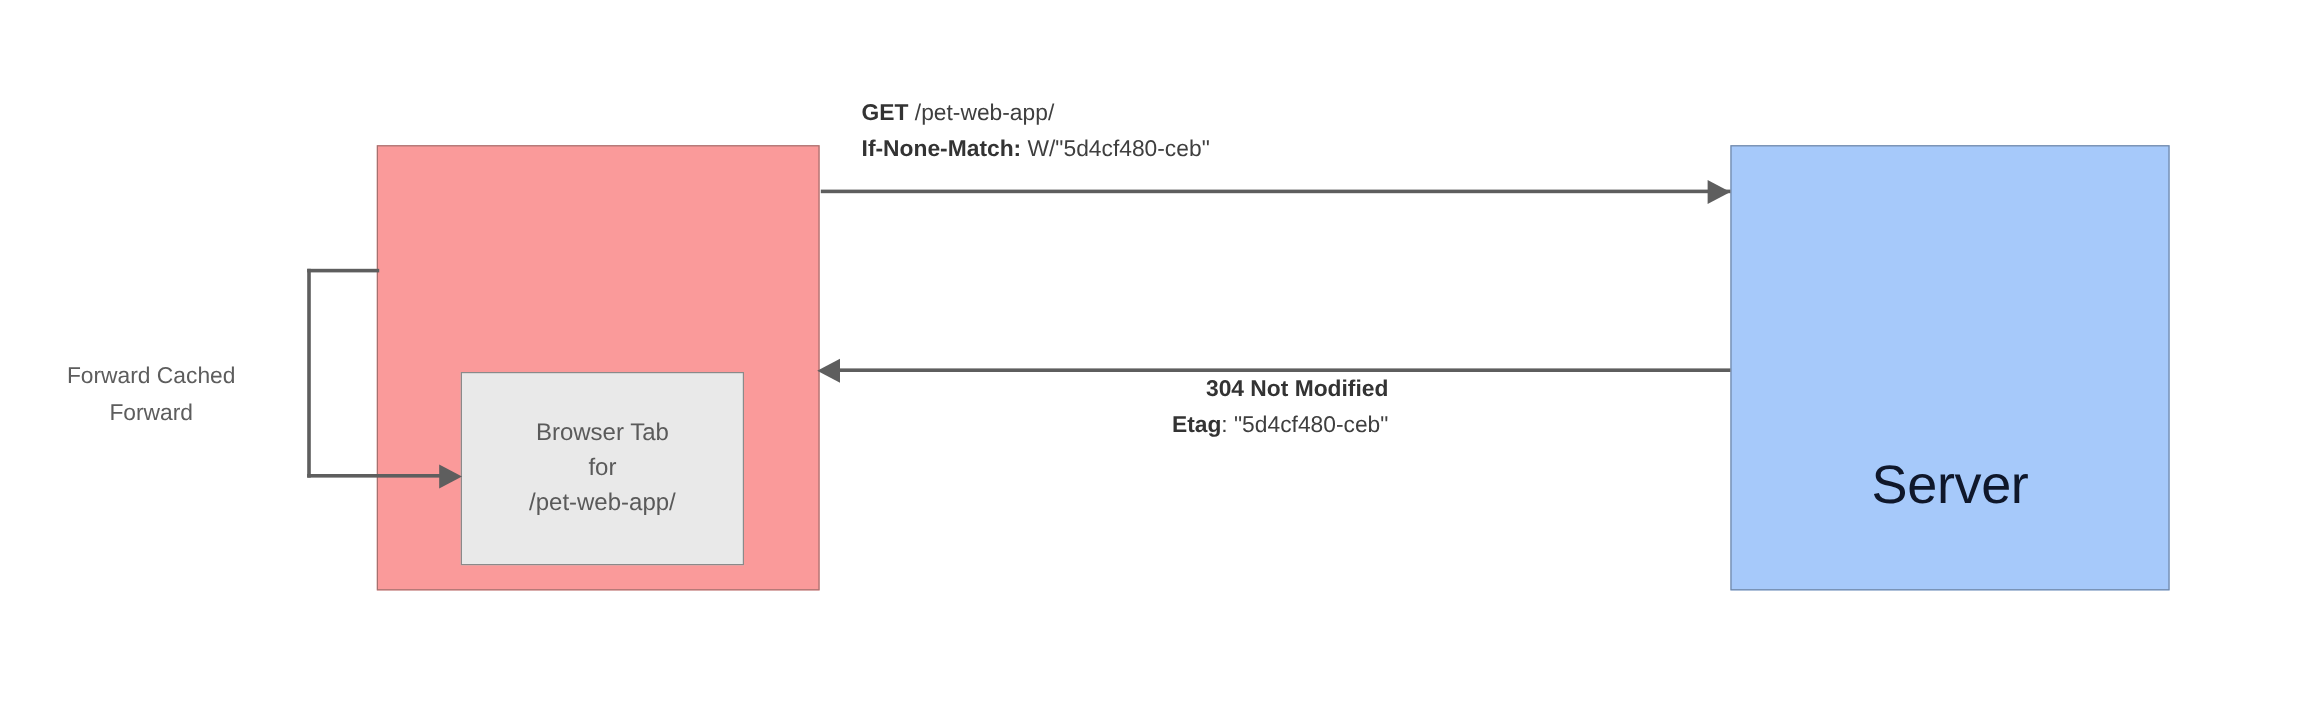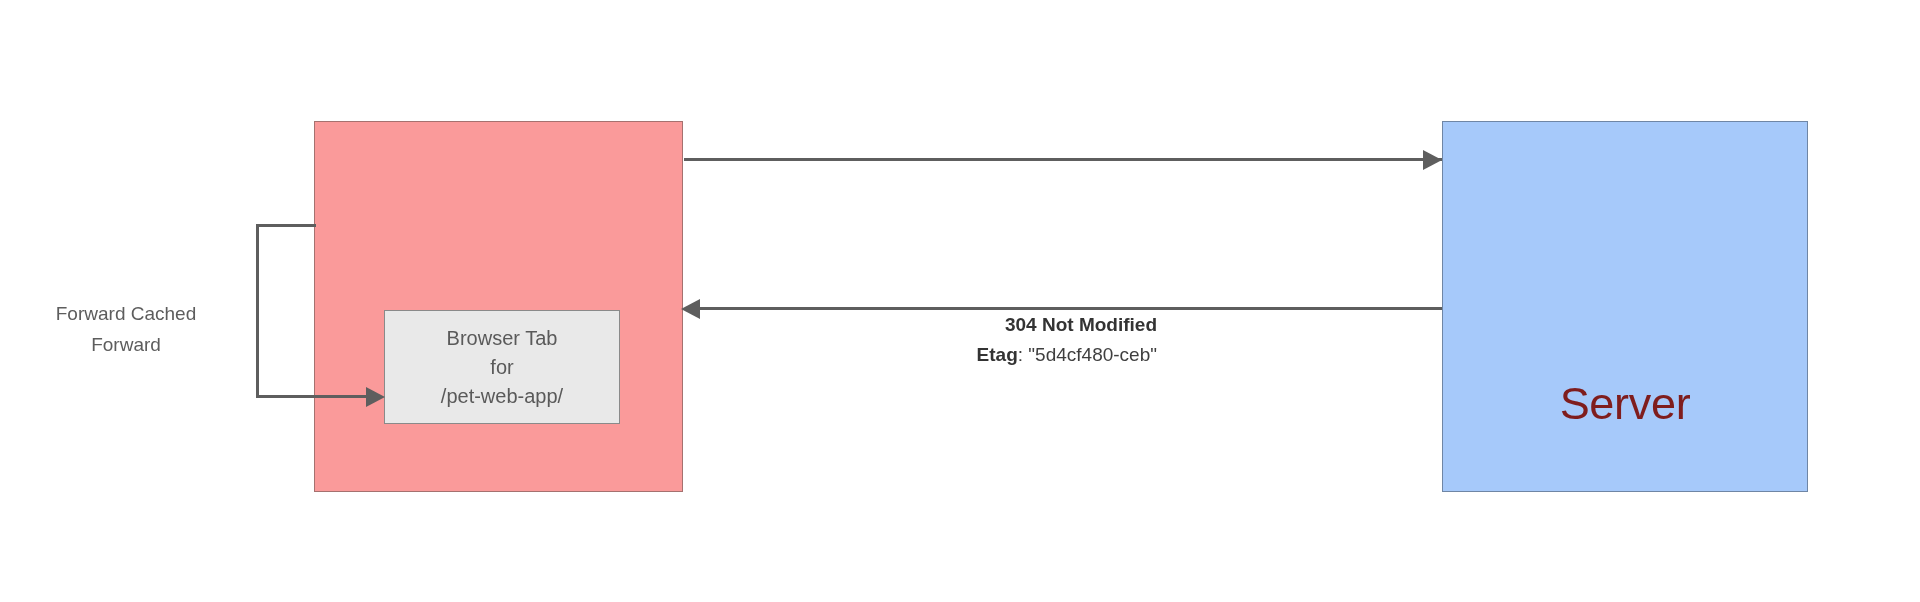--- a/index.html
+++ b/index.html
@@ -48,21 +48,21 @@
     width: 366px;
     height: 371px;
     background: #a6c9fa;
     border: 1.5px solid #6f86a5;
   }
 
   .node-title {
     position: absolute;
     font-size: 45px;
     line-height: 1;
-    color: #7f1d1d;
+    color: #0f172a;
     letter-spacing: -0.3px;
     white-space: nowrap;
   }
   .node-browser .node-title {
     left: 0;
     right: 0;
     top: 197px;
     text-align: center;
   }
   .node-server .node-title {
@@ -70,21 +70,21 @@
     right: 0;
     top: 259px;
     text-align: center;
   }
 
   
   .node-tab {
     left: 384px;
     top: 310px;
     width: 236px;
-    height: 114px;
+    height: 161px;
     background: #e9e9e9;
     border: 1.5px solid #8a8a8a;
     flex-direction: column;
   }
   .node-tab .tab-line {
     font-size: 20px;
     line-height: 29px;
     color: #5a5a5a;
     text-align: center;
     white-space: nowrap;
@@ -177,20 +177,28 @@
     <div class="tab-line">/pet-web-app/</div>
   </div>
 
   <div class="node node-server">
     <div class="node-title">Server</div>
   </div>
 
   <div class="line line-h req-line"></div>
   <div class="arrowhead arrow-right req-head"></div>
 
+  <div class="edge-label label-request">
+    <div>
+      <b>GET</b><span> /pet-web-app/</span>
+    </div>
+    <div>
+      <b>If-None-Match:</b><span> W/"5d4cf480-ceb"</span>
+    </div>
+  </div>
 
   <div class="line line-h res-line"></div>
   <div class="arrowhead arrow-left res-head"></div>
 
   <div class="edge-label label-response">
     <div>
       <b>304 Not Modified</b><span></span>
     </div>
     <div>
       <b>Etag</b><span>: "5d4cf480-ceb"</span>

